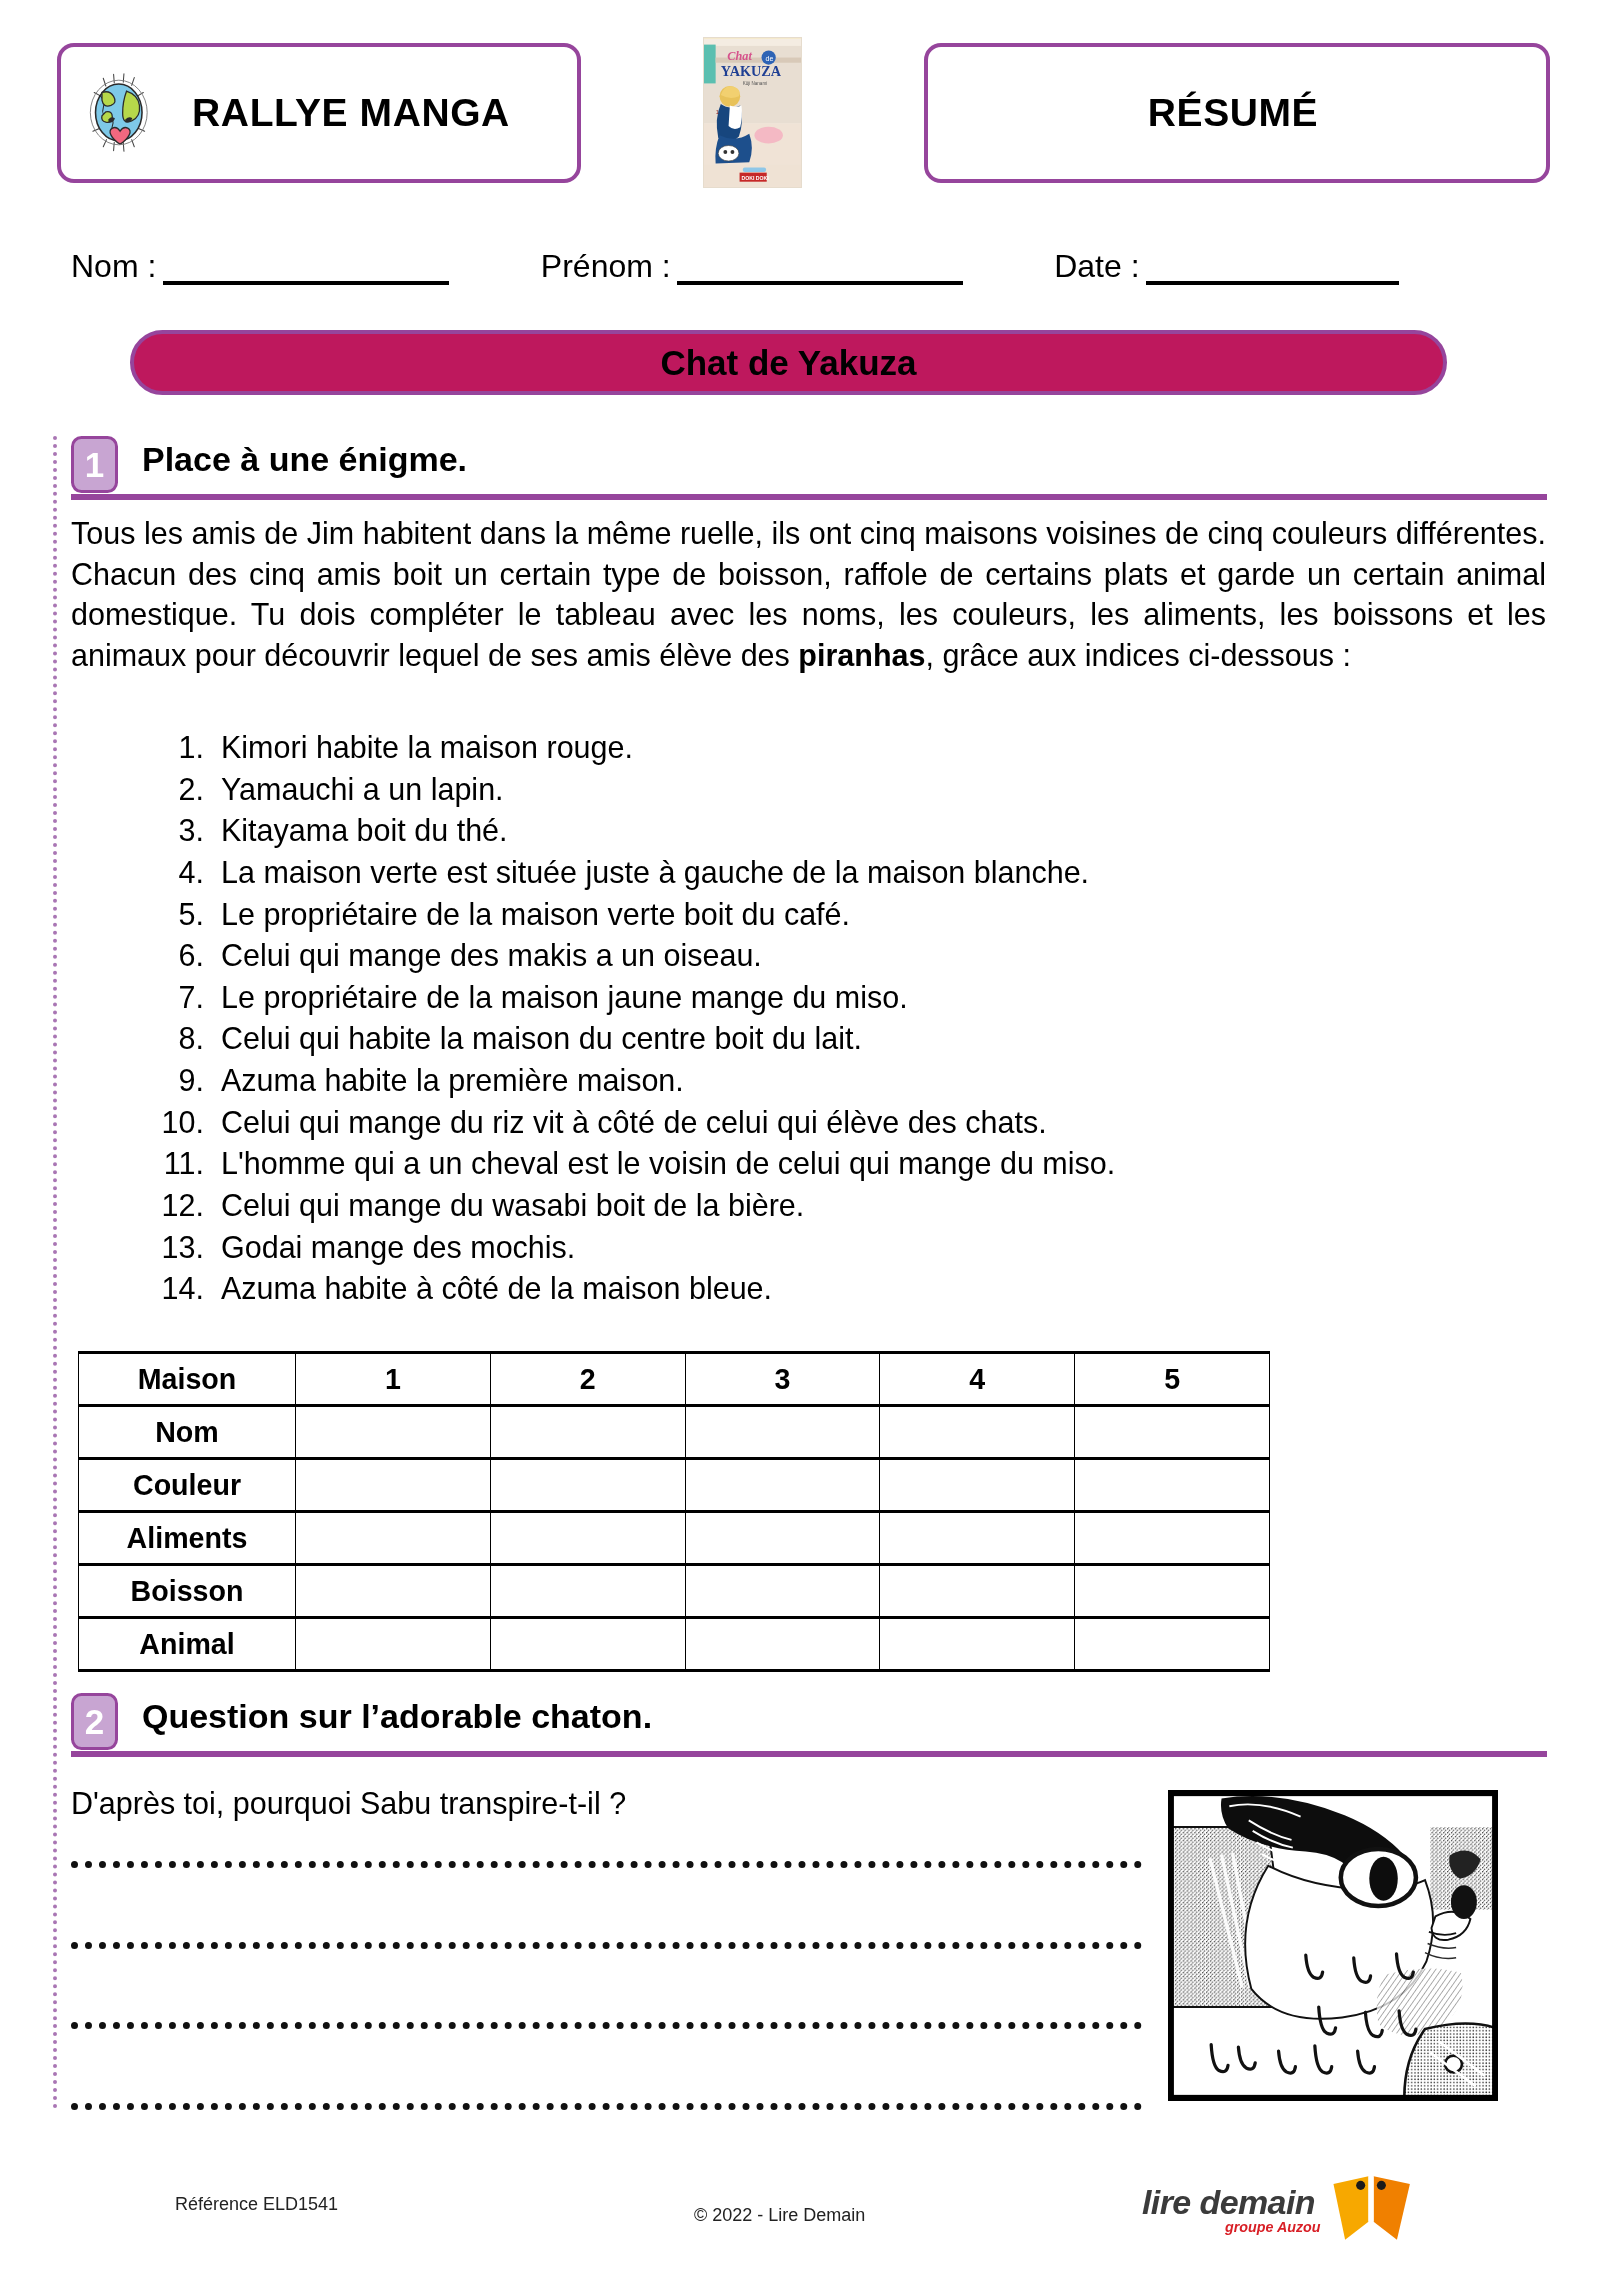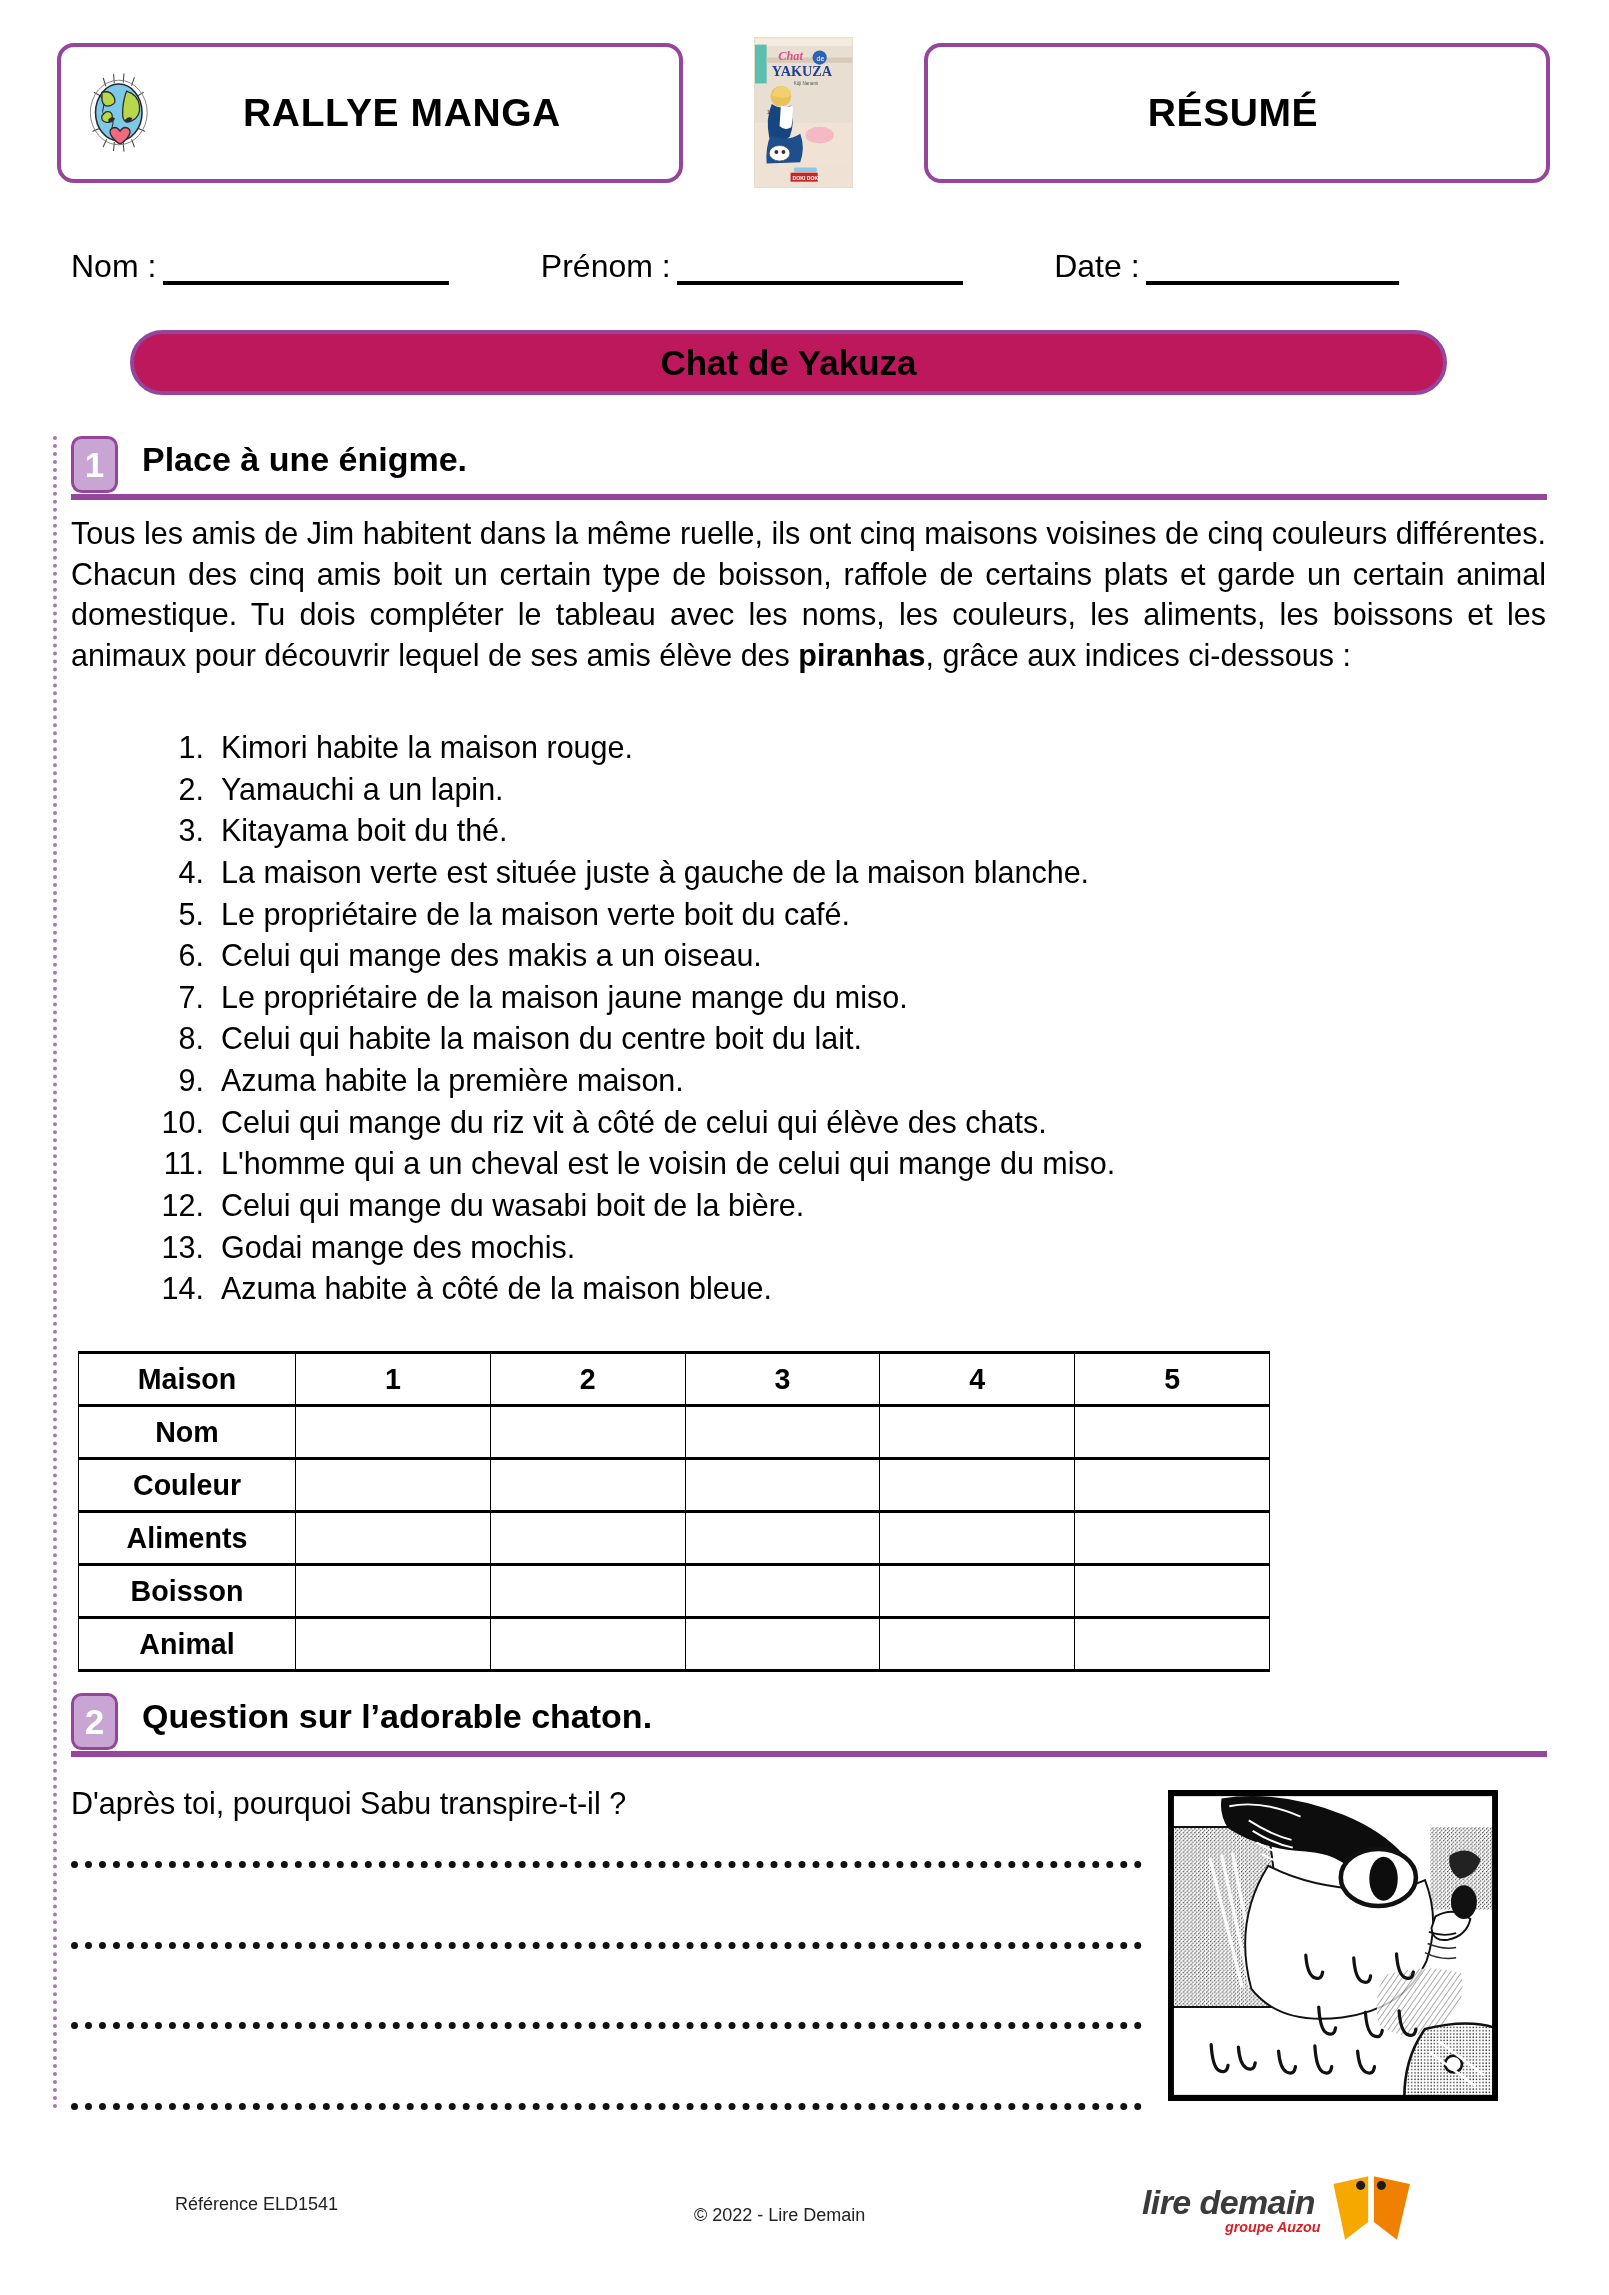--- a/index.html
+++ b/index.html
@@ -18,21 +18,21 @@
 
   
   .header{
     position:absolute;left:57px;top:36px;width:1493px;height:153px;
     display:flex;align-items:center;justify-content:space-between;
   }
   .hdr-box{
     height:140px;border:4.5px solid #96459c;border-radius:17px;background:#fff;
     display:flex;align-items:center;box-sizing:border-box;
   }
-  .hdr-left{width:626px;padding-left:10px;}
+  .hdr-left{width:524px;padding-left:10px;}
   .hdr-right{width:626px;justify-content:center;}
   .hdr-title{
     font-weight:bold;font-size:39px;letter-spacing:0.6px;
     flex:1;text-align:center;padding-right:39px;
   }
   .hdr-right .hdr-title{padding-right:8px;}
 
   
   .globe{width:84px;height:97px;position:relative;flex:0 0 auto;margin-left:9px;}
   .book-cover{

